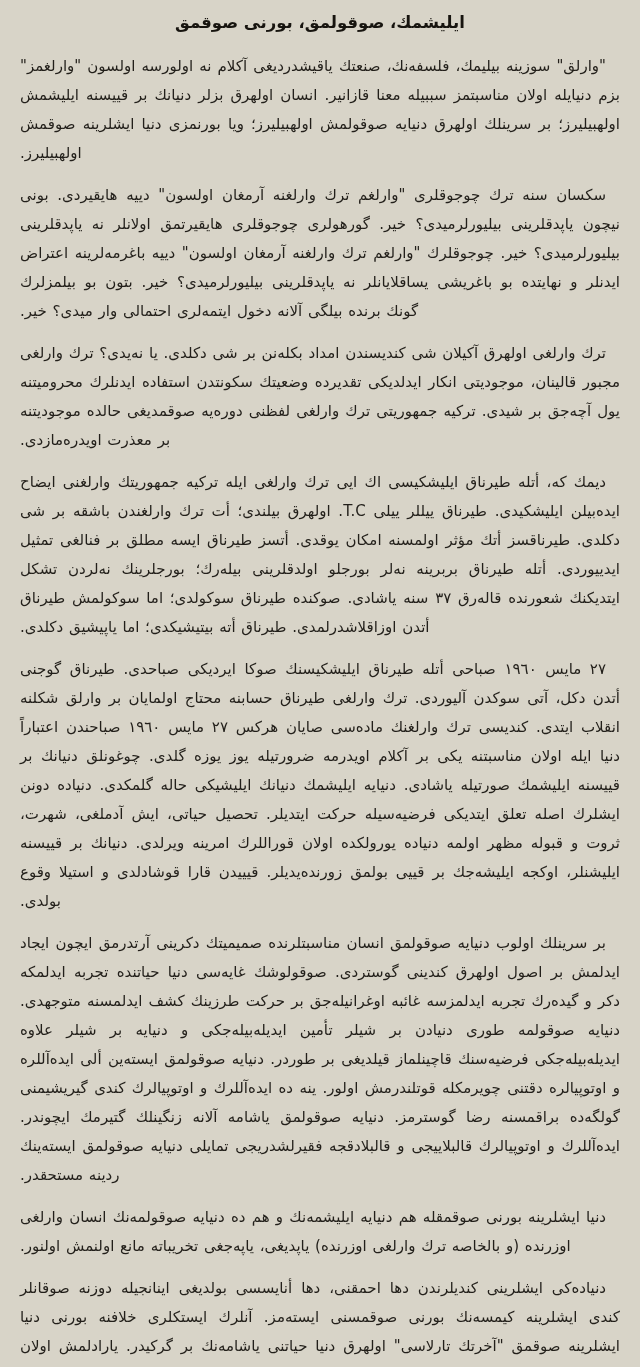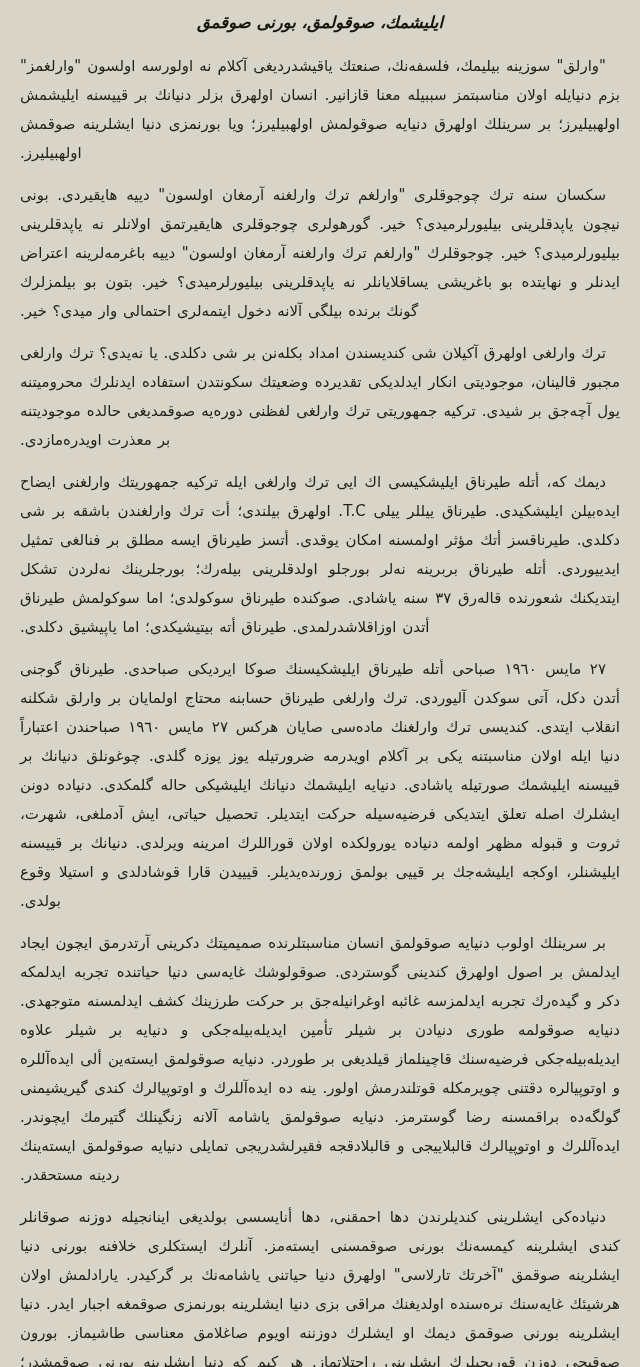--- a/index.html
+++ b/index.html
@@ -20,21 +20,20 @@
     font-family: "DejaVu Sans", sans-serif;
     color: #221f1a;
   }
   .title {
     margin: 0 0 14px 0;
     font-size: 16.5px;
     font-weight: bold;
     text-align: center;
     line-height: 30px;
     color: #17140f;
-    font-style: italic;
   }
   .para {
     margin: 0 0 13px 0;
     font-size: 15px;
     line-height: 29px;
     text-align: justify;
     text-align-last: left;
     -moz-text-align-last: left;
     text-indent: 14px;
     word-spacing: 1px;
@@ -44,15 +43,16 @@
 <body>
 
 <div class="page">
   <h1 class="title">ايليشمك، صوقولمق، بورنى صوقمق</h1>
   <p class="para">"وارلق" سوزينه بيليمك، فلسفه‌نك، صنعتك ياقيشدرديغى آكلام نه اولورسه اولسون "وارلغمز" بزم دنيايله اولان مناسبتمز سببيله معنا قازانير. انسان اولهرق بزلر دنيانك بر قييسنه ايليشمش اولهبيليرز؛ بر سرينلك اولهرق دنيايه صوقولمش اولهبيليرز؛ ويا بورنمزى دنيا ايشلرينه صوقمش اولهبيليرز.</p>
   <p class="para">سكسان سنه ترك چوجوقلرى "وارلغم ترك وارلغنه آرمغان اولسون" دييه هايقيردى. بونى نيچون ياپدقلرينى بيليورلرميدى؟ خير. گورهولرى چوجوقلرى هايقيرتمق اولانلر نه ياپدقلرينى بيليورلرميدى؟ خير. چوجوقلرك "وارلغم ترك وارلغنه آرمغان اولسون" دييه باغرمه‌لرينه اعتراض ايدنلر و نهايتده بو باغريشى يساقلايانلر نه ياپدقلرينى بيليورلرميدى؟ خير. بتون بو بيلمزلرك گونك برنده بيلگى آلانه دخول ايتمه‌لرى احتمالى وار ميدى؟ خير.</p>
   <p class="para">ترك وارلغى اولهرق آكيلان شى كنديسندن امداد بكله‌نن بر شى دكلدى. يا نه‌يدى؟ ترك وارلغى مجبور قالينان، موجوديتى انكار ايدلديكى تقديرده وضعيتك سكونتدن استفاده ايدنلرك محروميتنه يول آچه‌جق بر شيدى. تركيه جمهوريتى ترك وارلغى لفظنى دوره‌يه صوقمديغى حالده موجوديتنه بر معذرت اويدره‌مازدى.</p>
   <p class="para">ديمك كه، أتله طيرناق ايليشكيسى اك ايى ترك وارلغى ايله تركيه جمهوريتك وارلغنى ايضاح ايده‌بيلن ايليشكيدى. طيرناق ييللر ييلى T.C. اولهرق بيلندى؛ أت ترك وارلغندن باشقه بر شى دكلدى. طيرناقسز أتك مؤثر اولمسنه امكان يوقدى. أتسز طيرناق ايسه مطلق بر فنالغى تمثيل ايدييوردى. أتله طيرناق بربرينه نه‌لر بورجلو اولدقلرينى بيله‌رك؛ بورجلرينك نه‌لردن تشكل ايتديكنك شعورنده قاله‌رق ٣٧ سنه ياشادى. صوكنده طيرناق سوكولدى؛ اما سوكولمش طيرناق أتدن اوزاقلاشدرلمدى. طيرناق أته بيتيشيكدى؛ اما ياپيشيق دكلدى.</p>
   <p class="para">٢٧ مايس ١٩٦٠ صباحى أتله طيرناق ايليشكيسنك صوكا ايرديكى صباحدى. طيرناق گوجنى أتدن دكل، آتى سوكدن آليوردى. ترك وارلغى طيرناق حسابنه محتاج اولمايان بر وارلق شكلنه انقلاب ايتدى. كنديسى ترك وارلغنك ماده‌سى صايان هركس ٢٧ مايس ١٩٦٠ صباحندن اعتباراً دنيا ايله اولان مناسبتنه يكى بر آكلام اويدرمه ضرورتيله يوز يوزه گلدى. چوغونلق دنيانك بر قييسنه ايليشمك صورتيله ياشادى. دنيايه ايليشمك دنيانك ايليشيكى حاله گلمكدى. دنياده دونن ايشلرك اصله تعلق ايتديكى فرضيه‌سيله حركت ايتديلر. تحصيل حياتى، ايش آدملغى، شهرت، ثروت و قبوله مظهر اولمه دنياده يورولكده اولان قوراللرك امرينه ويرلدى. دنيانك بر قييسنه ايليشنلر، اوكجه ايليشه‌جك بر قييى بولمق زورنده‌يديلر. قيييدن قارا قوشادلدى و استيلا وقوع بولدى.</p>
   <p class="para">بر سرينلك اولوب دنيايه صوقولمق انسان مناسبتلرنده صميميتك دكرينى آرتدرمق ايچون ايجاد ايدلمش بر اصول اولهرق كندينى گوستردى. صوقولوشك غايه‌سى دنيا حياتنده تجربه ايدلمكه دكر و گيده‌رك تجربه ايدلمزسه غائبه اوغرانيله‌جق بر حركت طرزينك كشف ايدلمسنه متوجهدى. دنيايه صوقولمه طورى دنيادن بر شيلر تأمين ايديله‌بيله‌جكى و دنيايه بر شيلر علاوه ايديله‌بيله‌جكى فرضيه‌سنك قاچينلماز قيلديغى بر طوردر. دنيايه صوقولمق ايسته‌ين ألى ايده‌آللره و اوتوپيالره دقتنى چويرمكله قوتلندرمش اولور. ينه ده ايده‌آللرك و اوتوپيالرك كندى گيريشيمنى گولگه‌ده براقمسنه رضا گوسترمز. دنيايه صوقولمق ياشامه آلانه زنگينلك گتيرمك ايچوندر. ايده‌آللرك و اوتوپيالرك قالبلاييجى و قالبلادقجه فقيرلشدريجى تمايلى دنيايه صوقولمق ايسته‌ينك ردينه مستحقدر.</p>
+  <p class="para">دنيا ايشلرينه بورنى صوقمقله هم دنيايه ايليشمه‌نك و هم ده دنيايه صوقولمه‌نك انسان وارلغى اوزرنده (و بالخاصه ترك وارلغى اوزرنده) ياپديغى، ياپه‌جغى تخريباته مانع اولنمش اولنور.</p>
   <p class="para">دنياده‌كى ايشلرينى كنديلرندن دها احمقنى، دها أنايسسى بولديغى اينانجيله دوزنه صوقانلر كندى ايشلرينه كيمسه‌نك بورنى صوقمسنى ايسته‌مز. آنلرك ايستكلرى خلافنه بورنى دنيا ايشلرينه صوقمق "آخرتك تارلاسى" اولهرق دنيا حياتنى ياشامه‌نك بر گركيدر. يارادلمش اولان هرشيئك غايه‌سنك نره‌سنده اولديغنك مراقى بزى دنيا ايشلرينه بورنمزى صوقمغه اجبار ايدر. دنيا ايشلرينه بورنى صوقمق ديمك او ايشلرك دوزننه اويوم صاغلامق معناسى طاشيماز. بورون صوقيجى دوزن قوريجيلرك ايشلرينى راحتلاتماز. هر كيم كه دنيا ايشلرينه بورنى صوقمشدر؛ ايشته او دنيا حياتنده گچرلى اولمايان و يورورلكده اولمايان بر اولچودن بزى خبردار ايتمشدر. يورورلك و گچرليلك حقانيتك دكل؛ مؤثريتك ألى، قولى، طابانى تحكيم ايدر.</p>
 
 </div>
 
 </body></html>

